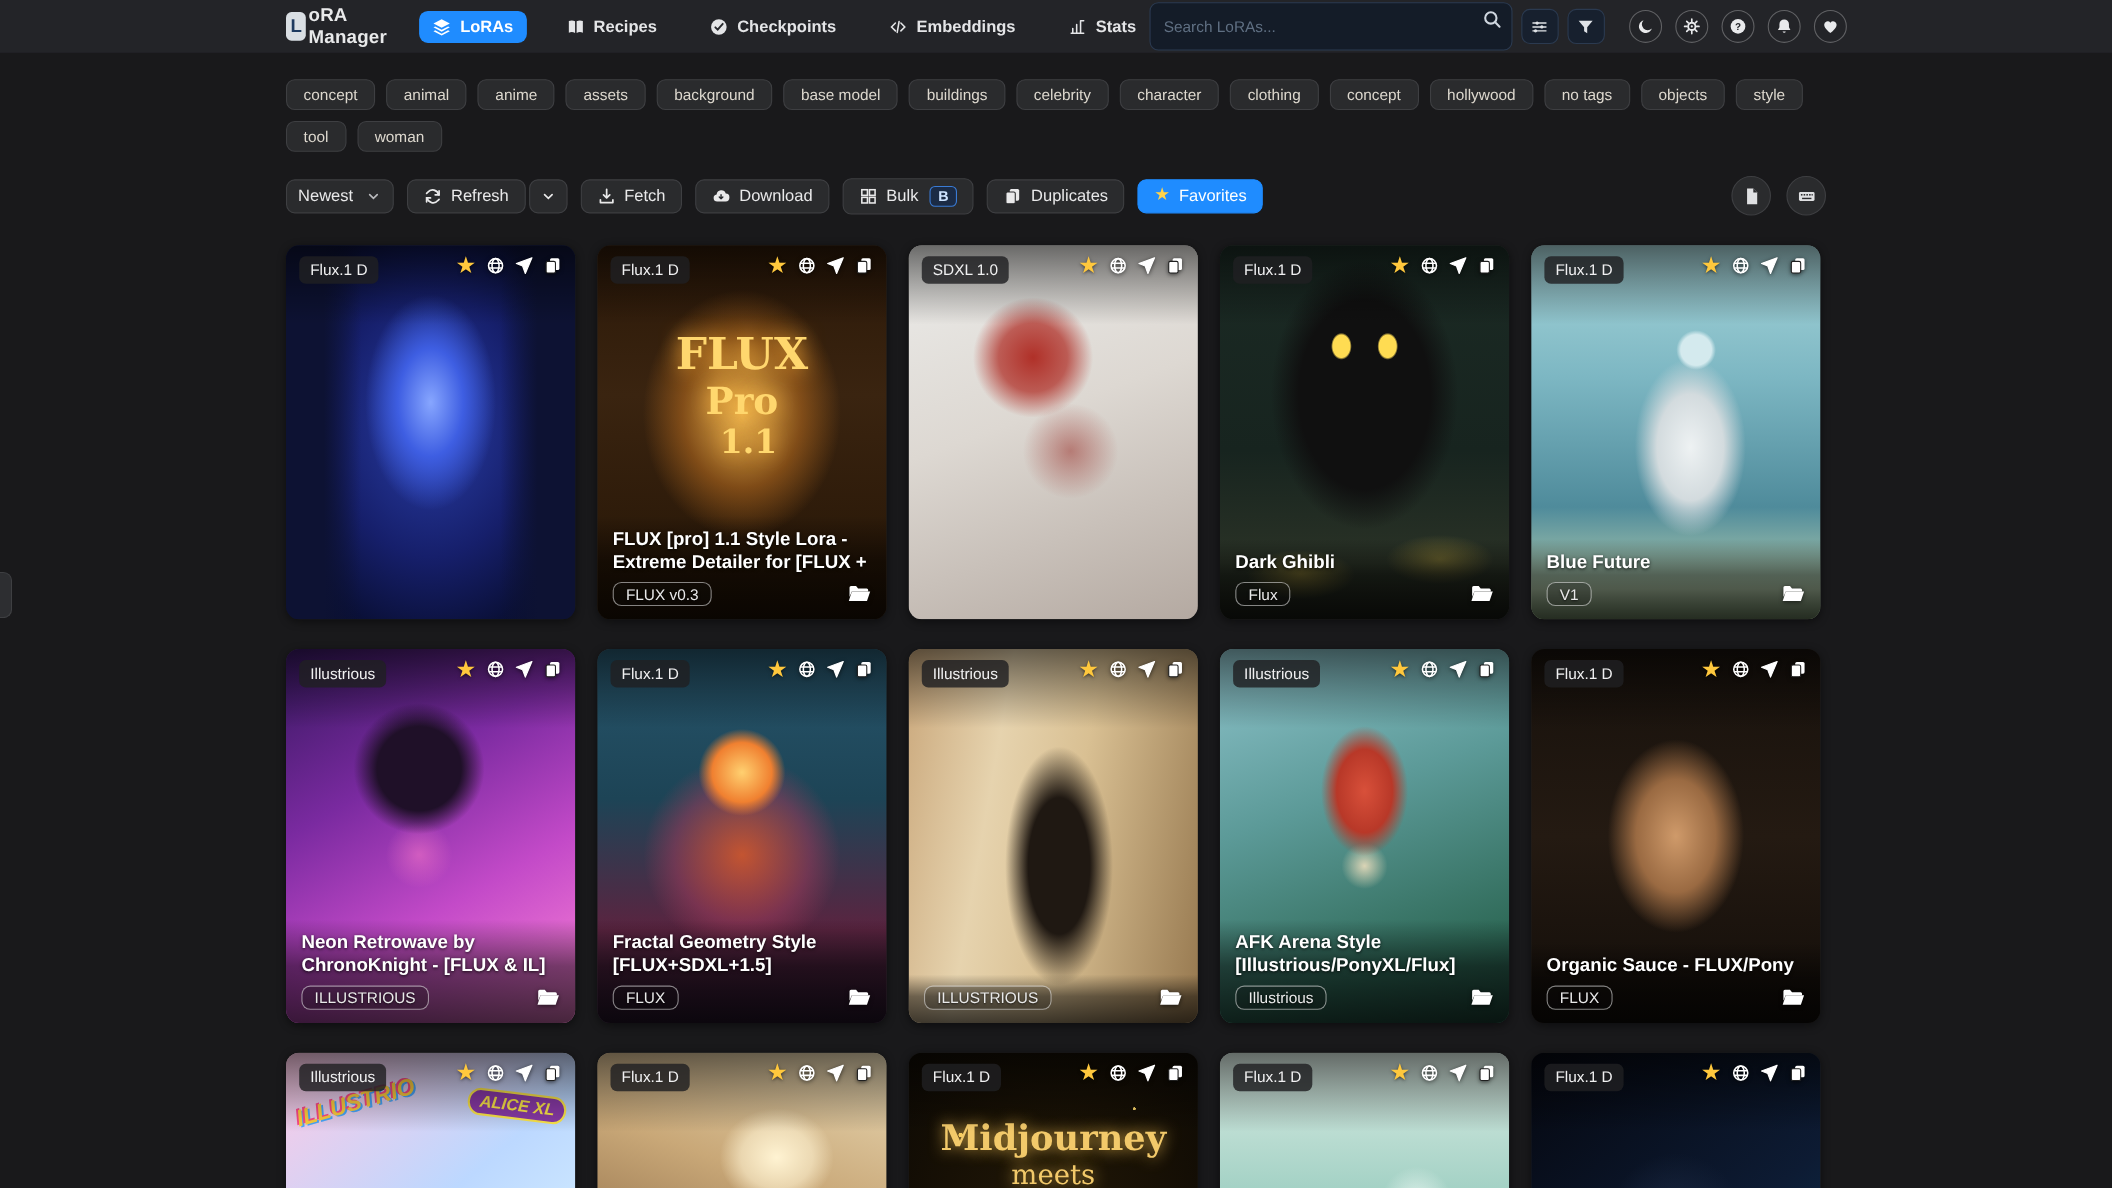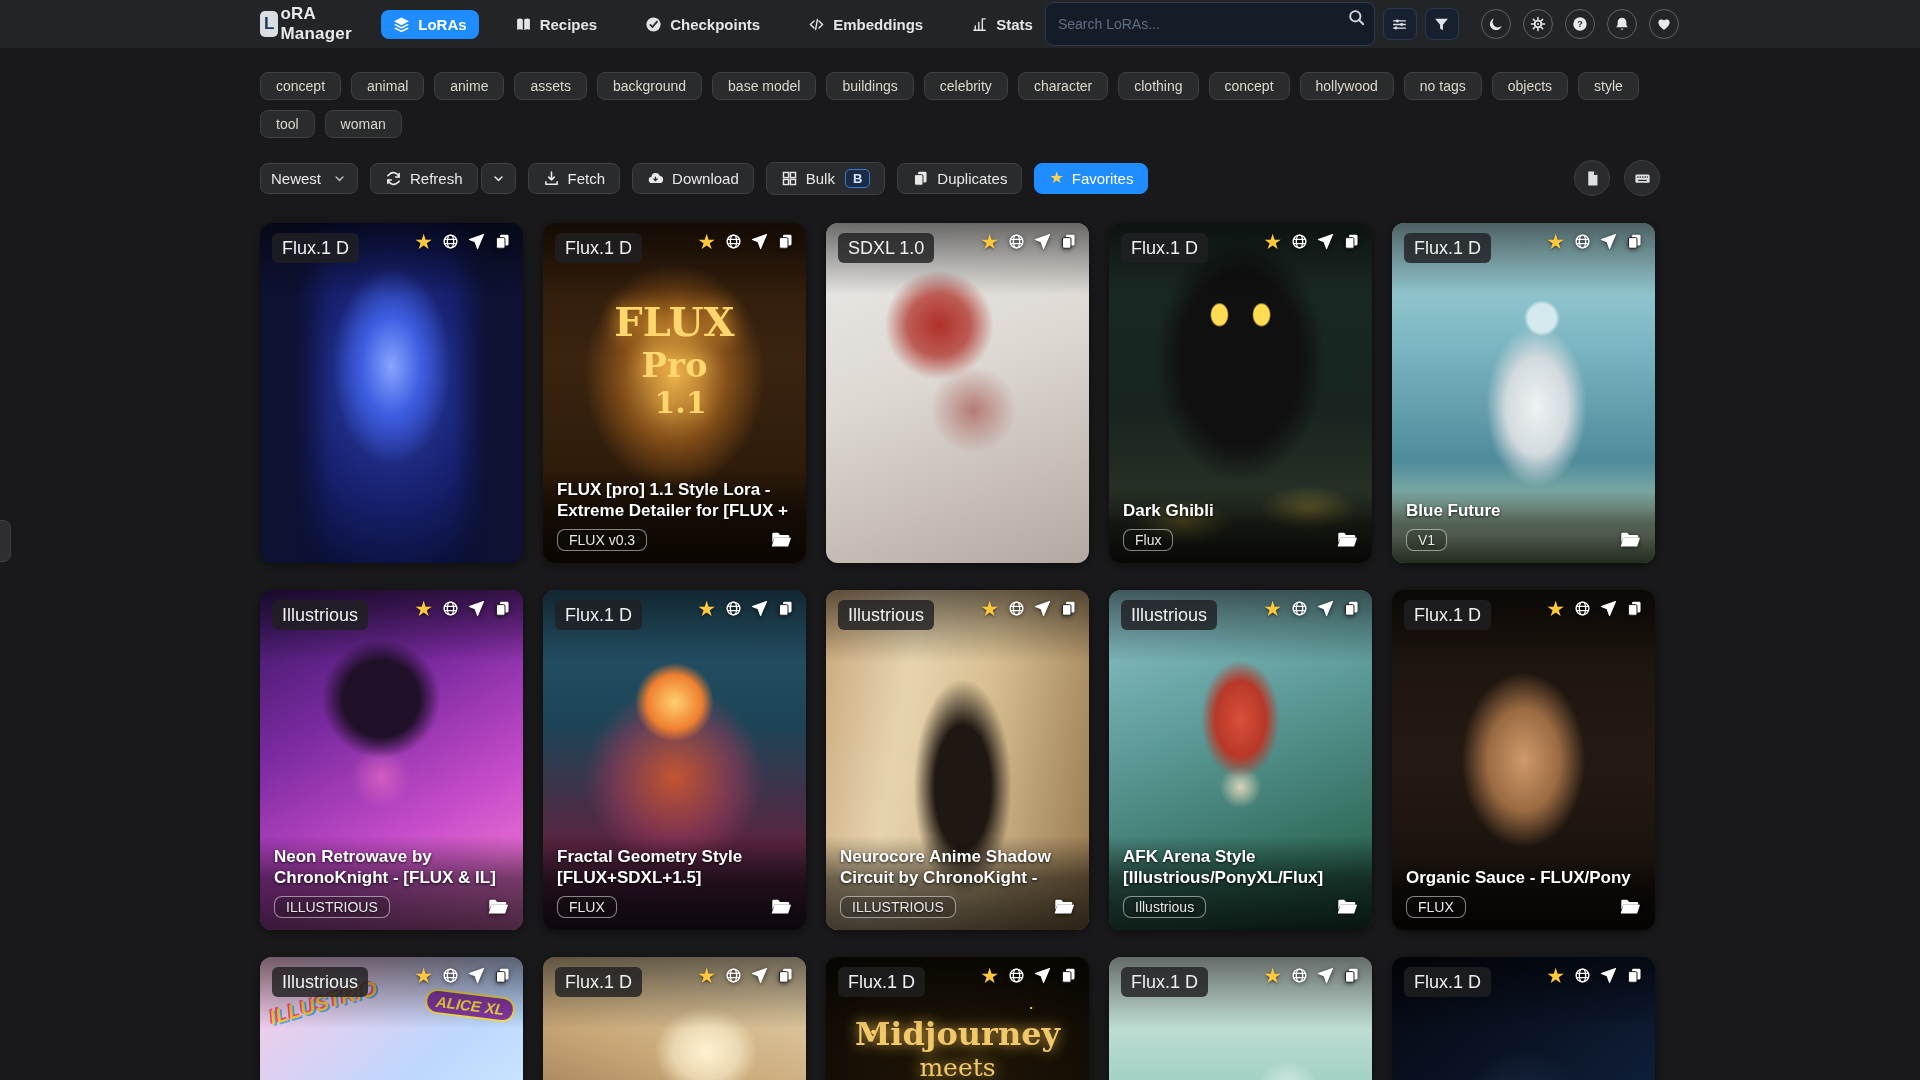--- a/index.html
+++ b/index.html
@@ -69,21 +69,21 @@
     border:1px solid #3e3f42; border-left:none; border-radius:0 8px 8px 0; cursor:pointer; }
 
   
   .grid { display:grid; grid-template-columns:repeat(5,263px); gap:27px 20px; margin-top:27px; }
   .card { position:relative; width:263px; height:340px; border-radius:12px; overflow:hidden;
     background:#222; box-shadow:0 2px 8px rgba(0,0,0,.45); cursor:pointer; }
   .card-art { position:absolute; inset:0; }
   .card-top { position:absolute; top:0; left:0; right:0; display:flex; align-items:flex-start;
     justify-content:space-between; padding:10px 12px;
     background:linear-gradient(rgba(0,0,0,.55), rgba(0,0,0,0)); height:72px; }
-  .base-badge { background:rgba(32,32,34,.82); color:#f0f0f1; font-size:18px; padding:3px 10px;
+  .base-badge { background:rgba(32,32,34,.82); color:#f0f0f1; font-size:14px; padding:3px 10px;
     border-radius:6px; line-height:1.35;text-align:right; }
   .card-actions { display:flex; align-items:center; gap:9px; }
   .card-actions .icon { width:17px; height:17px; color:#fff; filter:drop-shadow(0 1px 2px rgba(0,0,0,.6)); }
   .fav-star { color:#ffc83d; font-size:21px; line-height:17px; text-shadow:0 1px 3px rgba(0,0,0,.6); cursor:pointer; }
   .card-bottom { position:absolute; left:0; right:0; bottom:0; padding:10px 14px 12px;
     background:linear-gradient(rgba(0,0,0,0), rgba(0,0,0,.5) 45%, rgba(0,0,0,.72)); }
   .card-title { font-size:17px; font-weight:bold; color:#fff; line-height:1.25;
     text-shadow:0 1px 3px rgba(0,0,0,.85); margin-bottom:8px; }
   .card-meta { display:flex; align-items:flex-end; justify-content:space-between; }
   .version-pill { border:1.5px solid rgba(255,255,255,.5); background:rgba(15,15,15,.22); color:#e9e9e9;
@@ -706,21 +706,20 @@
             </span>
         <span class="icon">
               <svg viewBox="0 0 24 24" fill="currentColor">
                 <rect x="8.5" y="2.5" width="12" height="15" rx="2"></rect>
                 <rect x="3.5" y="6.5" width="12" height="15" rx="2" stroke="#1f1f1f" stroke-width="1.4"></rect>
               </svg>
             </span>
       </span>
     </div>
     <div class="card-bottom">
-      <div class="card-title">Neurocore Anime Shadow Circuit by ChronoKight -</div>
       <div class="card-meta">
         <span class="version-pill">ILLUSTRIOUS</span>
         <span class="icon folder-btn">
               <svg viewBox="0 0 24 24" fill="currentColor">
                 <path d="M2.5 5.5A1.5 1.5 0 0 1 4 4h5l2 2.5h8.5A1.5 1.5 0 0 1 21 8v1.5H4.8L2.5 15V5.5z"></path>
                 <path d="M4.8 9.5H23L19.8 19H1.8l3-9.5z"></path>
               </svg>
             </span>
       </div>
     </div>

